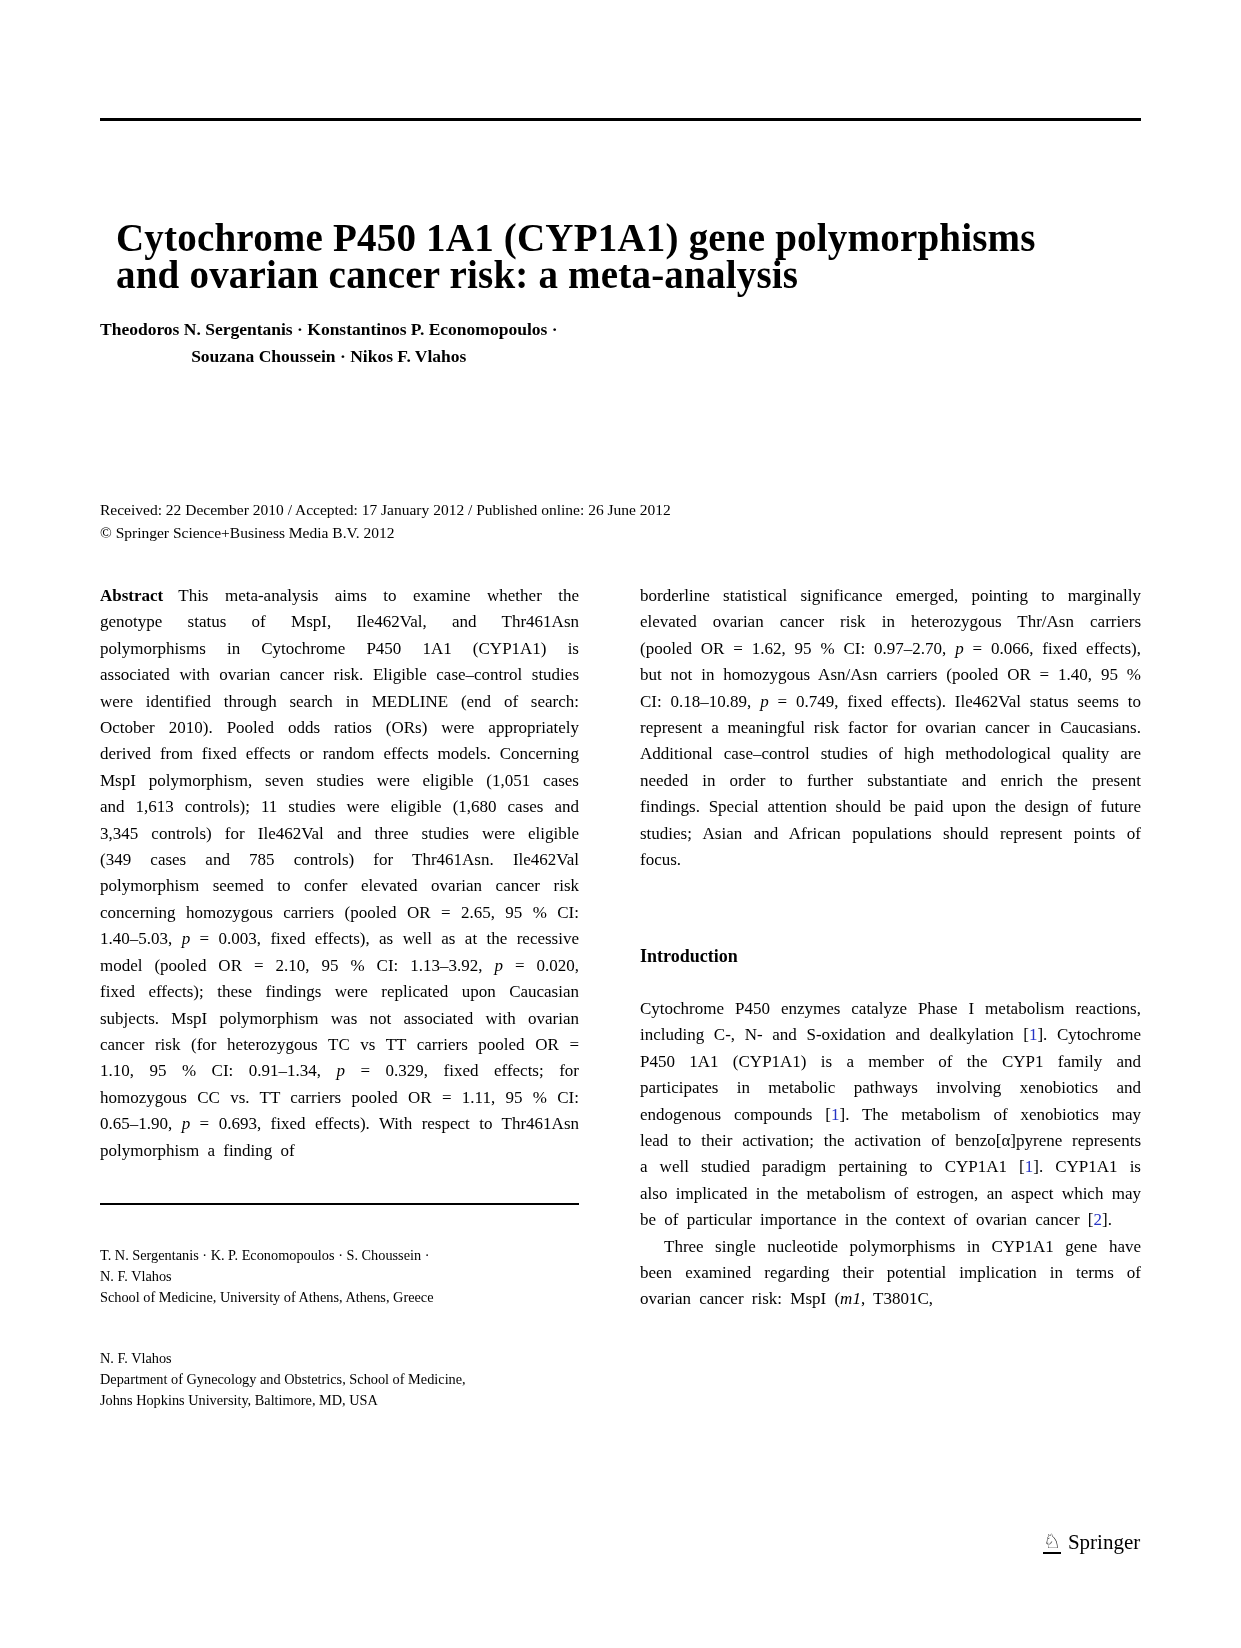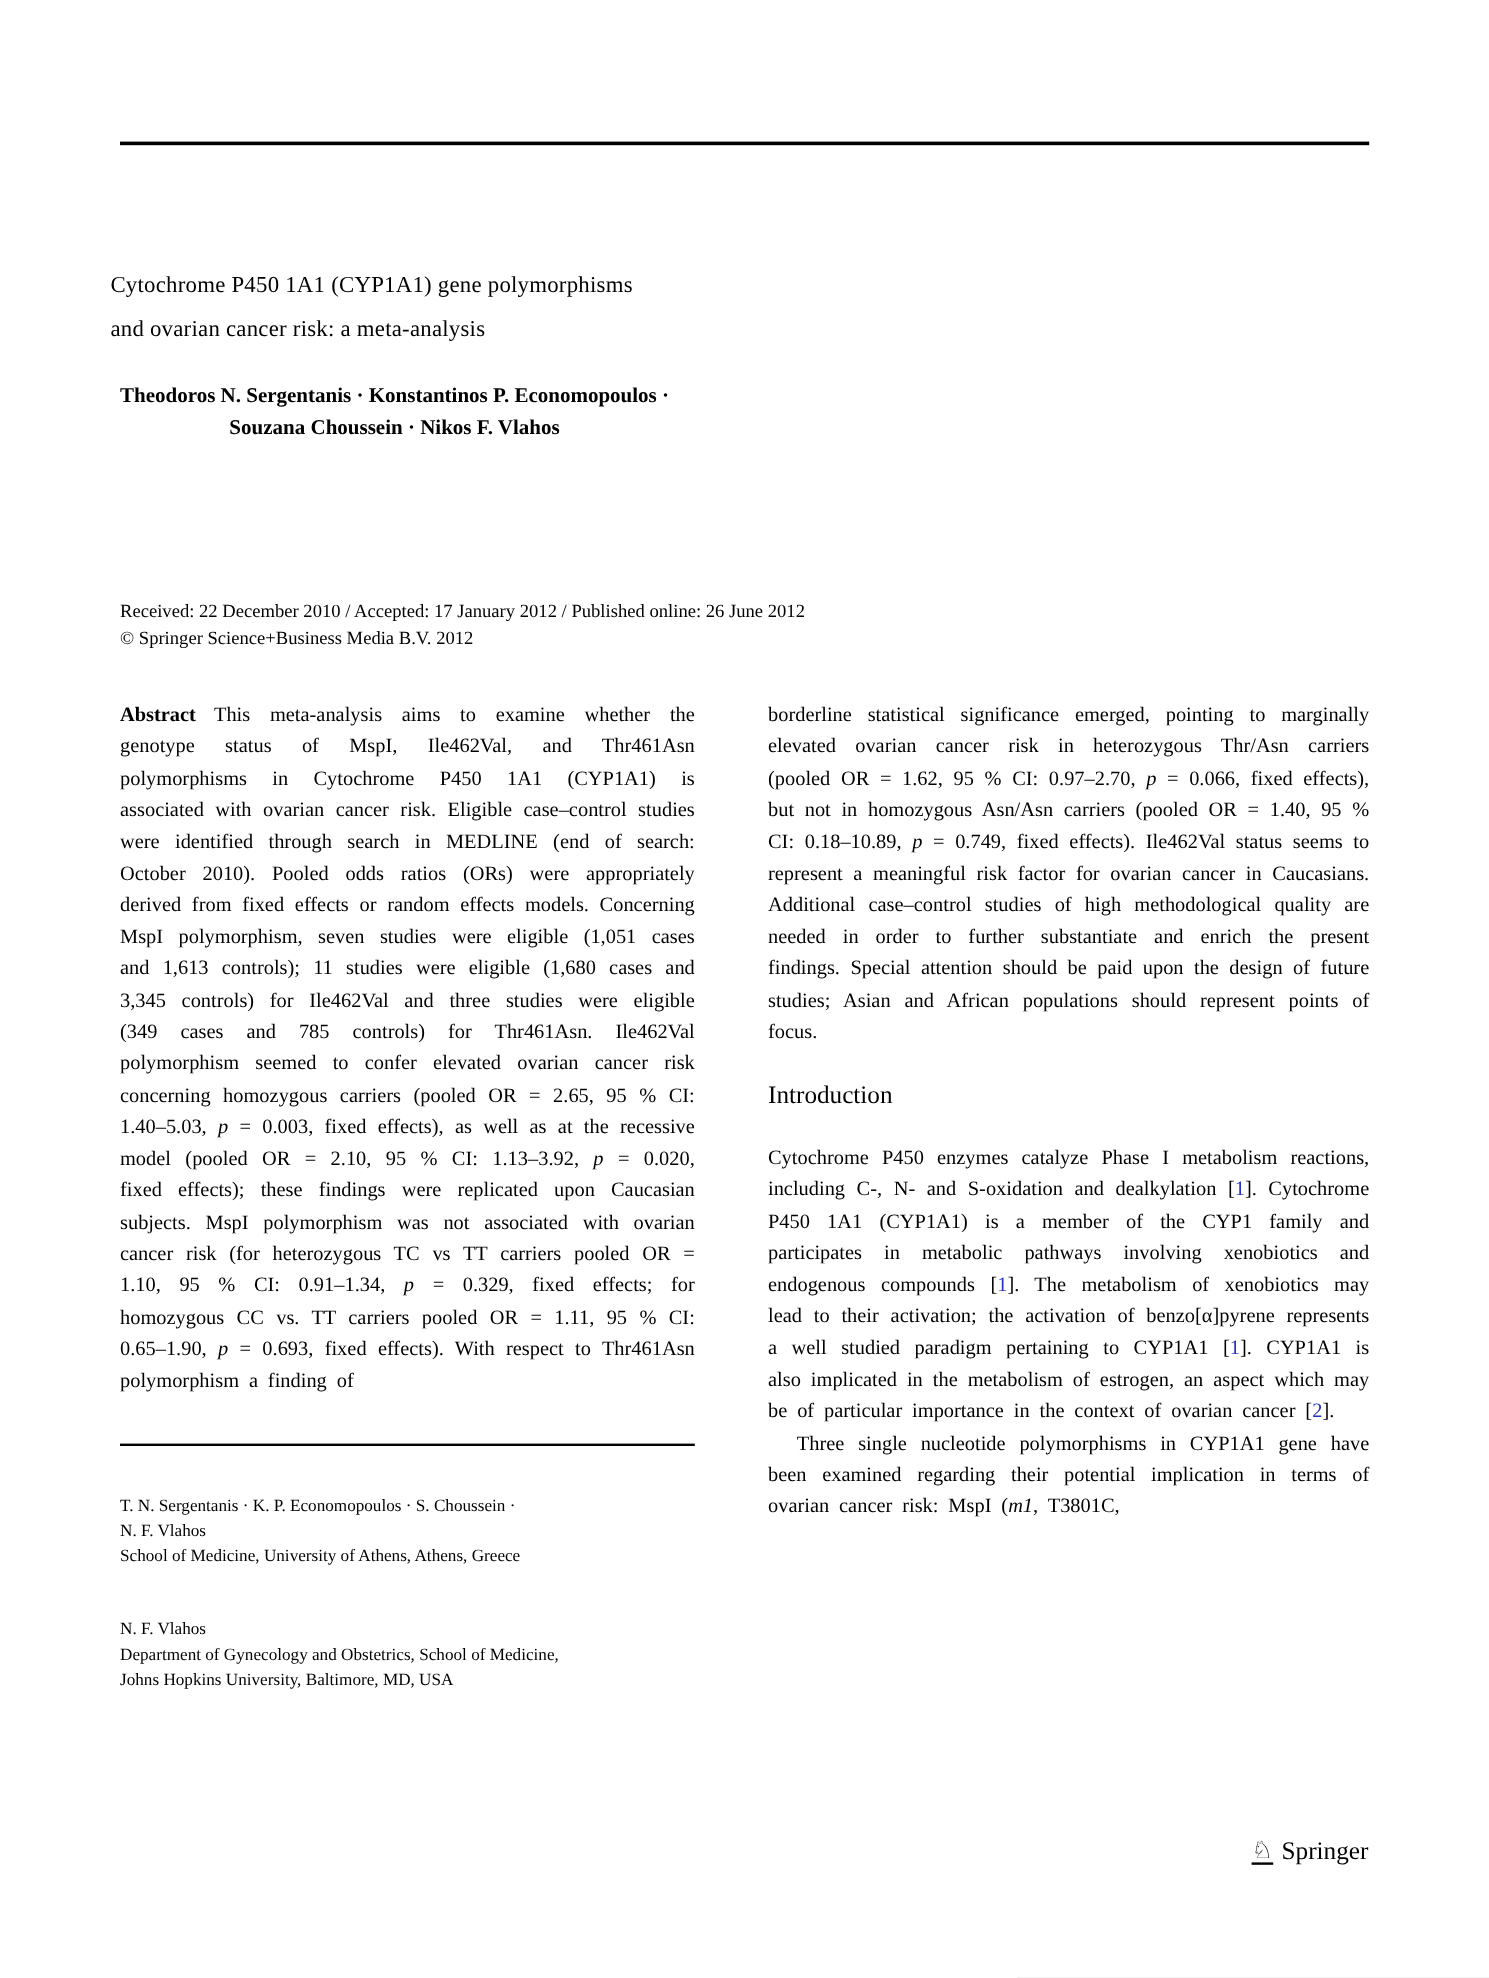--- a/index.html
+++ b/index.html
@@ -18,22 +18,22 @@
 
   .journal-header {
     position: absolute; left: 100px; top: 60px;
     font-size: 17px; line-height: 27px;
   }
   .top-rule {
     position: absolute; left: 100px; top: 118px;
     width: 1041px; height: 3px; background: #000;
   }
   .article-title {
-    position: absolute; left: 92px; top: 219px;
-    font-size: 19px; font-weight: normal; line-height: 37px;
+    position: absolute; left: 116px; top: 219px;
+    font-size: 39px; font-weight: bold; line-height: 37px;
     white-space: pre-line; letter-spacing: 0.2px;
   }
   .authors {
     position: absolute; left: 100px; top: 316px;
     font-size: 17.5px; font-weight: bold; line-height: 27px;
     white-space: pre-line;
     text-align: center;
   }
   .dates {
     position: absolute; left: 100px; top: 499px;
@@ -47,21 +47,21 @@
   .col-right {
     position: absolute; left: 640px; top: 583px; width: 501px;
     font-size: 17px; line-height: 26.4px; text-align: justify;
     word-spacing: 4px;
   }
   .para-label { font-weight: bold; margin-right: 15px; }
   .seg-italic { font-style: italic; }
   .seg-ref { color: var(--ref-blue, #2533c4); }
   .keywords-para { margin-top: 27px; }
   .section-heading {
-    margin-top: 26px; font-size: 21px; font-weight: normal;
+    margin-top: 70px; font-size: 18px; font-weight: bold;
     text-align: left;
   }
   .intro-para { margin-top: 26px; }
   .intro-para2 { margin-top: 0; text-indent: 24px; }
   .footnotes {
     position: absolute; left: 100px; top: 1203px; width: 479px;
     font-size: 14.3px; line-height: 21px;
   }
   .footnote-rule { width: 100%; height: 2px; background: #000; margin-bottom: 13px; }
   .footnote-block { white-space: pre-line; margin-bottom: 11px; margin-top: 40px; }

